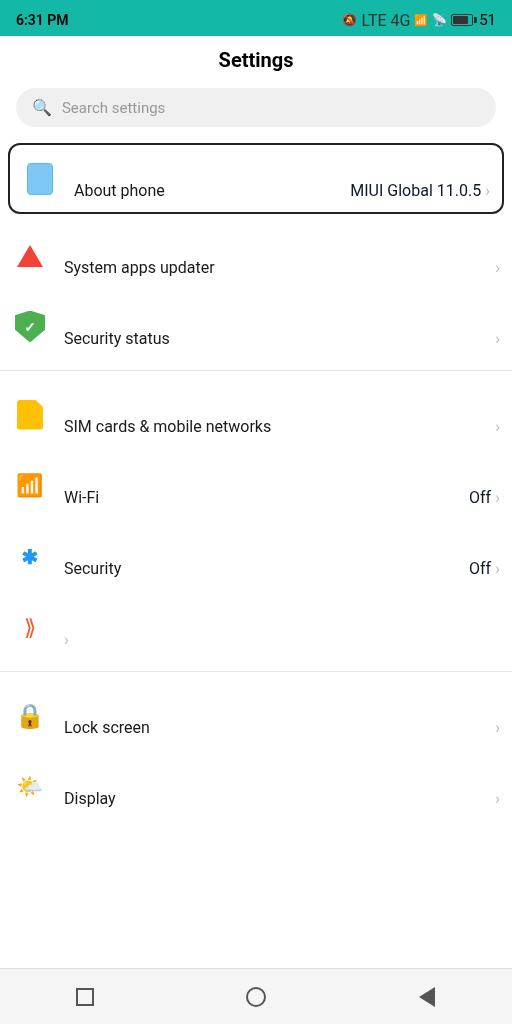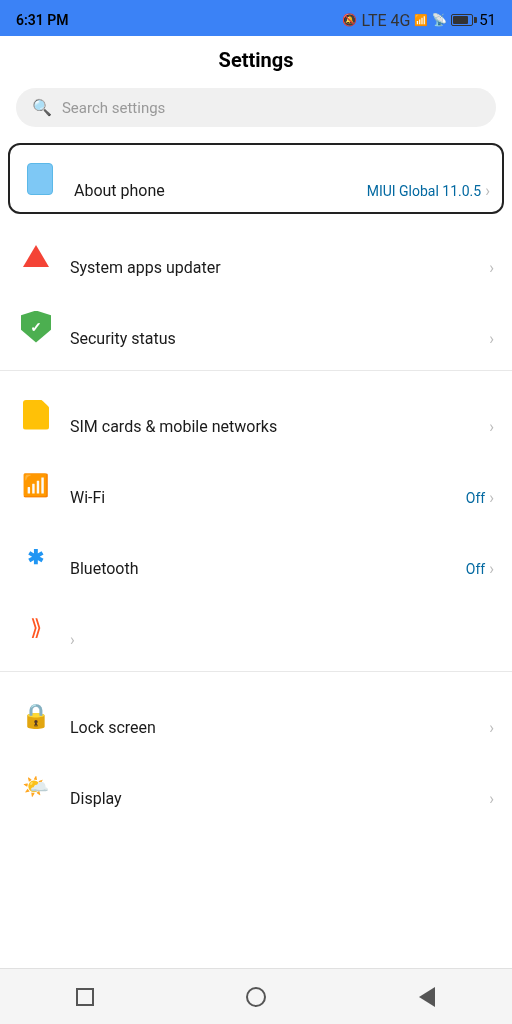--- a/index.html
+++ b/index.html
@@ -13,21 +13,21 @@
       position: relative;
     }
 
     
     .status-bar {
       display: flex;
       justify-content: space-between;
       align-items: center;
       padding: 8px 16px 4px 16px;
       height: 36px;
-      background: #3b82f6;
+      background: #14b8a6;
     }
 
     .status-time {
       font-size: 14px;
       font-weight: 600;
       color: #000;
     }
 
     .status-icons {
       display: flex;
@@ -97,21 +97,21 @@
 
     
     .settings-list {
       flex: 1;
     }
 
     
     .settings-item {
       display: flex;
       align-items: center;
-      padding: 14px 18px;
+      padding: 14px 12px;
       background: #fff;
       cursor: pointer;
       position: relative;
       min-height: 60px;
     }
 
     .settings-item.highlighted {
       border: 2.5px solid #222;
       border-radius: 12px;
       margin: 0 8px 6px;
@@ -141,22 +141,22 @@
       color: #1a1a1a;
     }
 
     .item-right {
       display: flex;
       align-items: center;
       gap: 4px;
     }
 
     .item-value {
-      font-size: 14px;
-      color: #0369a1;
+      font-size: 16px;
+      color: #0f172a;
     }
 
     .chevron {
       color: #bbb;
       font-size: 16px;
     }
 
     
     .divider {
       height: 1px;
@@ -365,21 +365,21 @@
         <span class="chevron">›</span>
       </div>
     </div>
   </div>
 
   <div class="settings-item">
     <div class="icon-wrap">
       <span class="icon-bluetooth" style="font-size:20px; color:#2196f3; font-weight:bold;">✱</span>
     </div>
     <div class="item-content">
-      <span class="item-label">Bluetooth</span>
+      <span class="item-label">Security</span>
       <div class="item-right">
         <span class="item-value">Off</span>
         <span class="chevron">›</span>
       </div>
     </div>
   </div>
 
   <div class="settings-item">
     <div class="icon-wrap">
       <span style="font-size:22px; color:#ff5722;">⟫</span>

